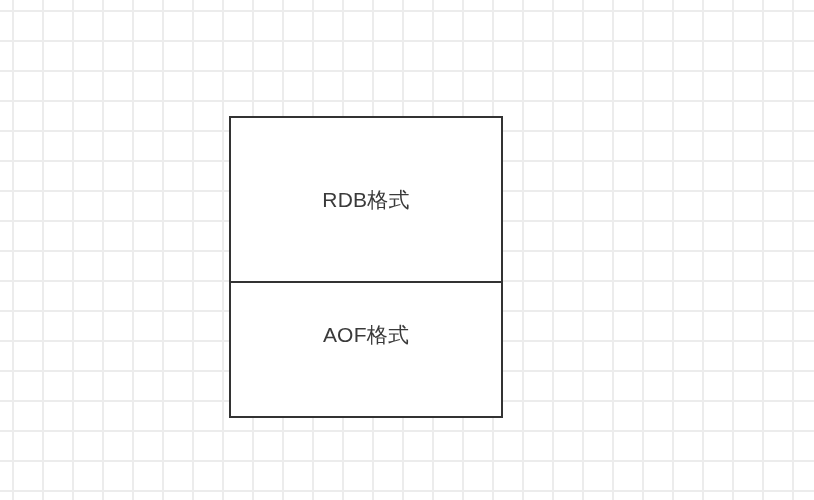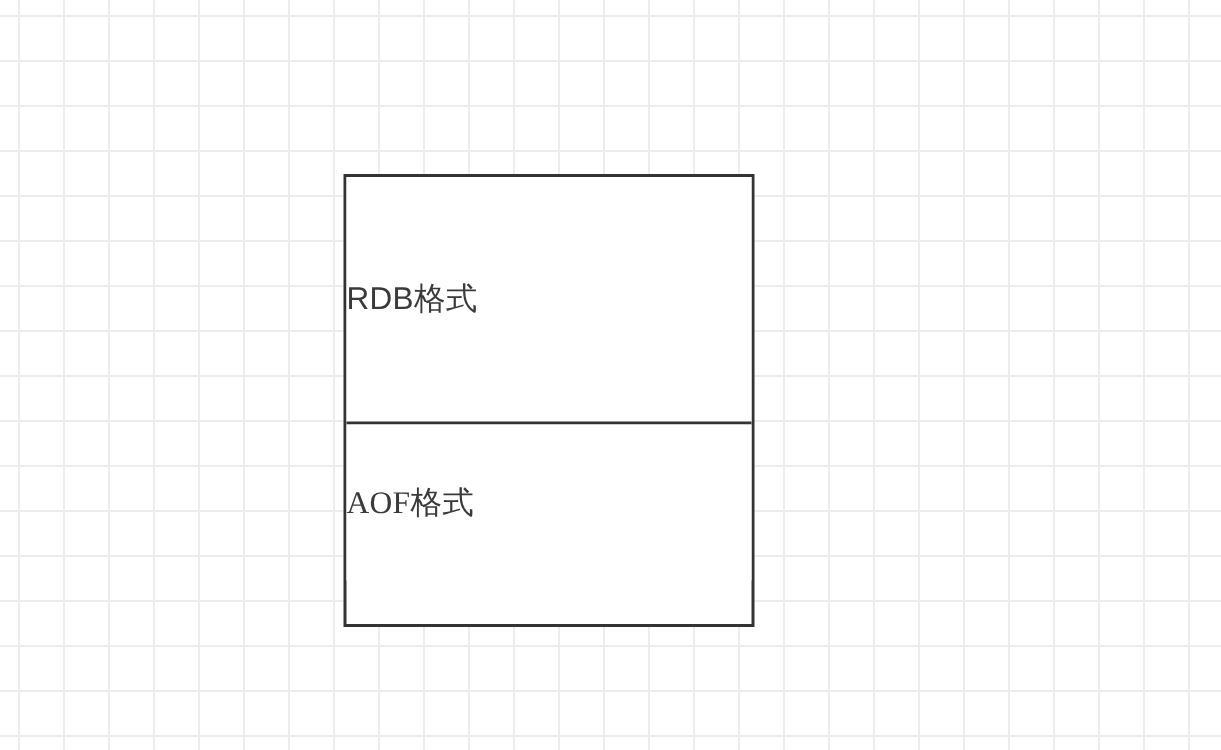--- a/index.html
+++ b/index.html
@@ -52,32 +52,31 @@
     background-color: #ffffff;
     border: 2.5px solid #333333;
     display: flex;
     flex-direction: column;
   }
 
   .box-section {
     box-sizing: border-box;
     display: flex;
     align-items: center;
-    justify-content: flex-start;
+    justify-content: center;
     background-color: #ffffff;
   }
 
   .box-section-top {
     height: 165px;
     border-bottom: 2.5px solid #333333;
   }
 
   .box-section-bottom {
     height: 104px;
-    font-family: Liberation Serif, serif;
   }
 
   .section-label {
     font-size: 21px;
     line-height: 26px;
     color: #3a3a3a;
     letter-spacing: 0.2px;
     white-space: nowrap;
   }
 </style>

